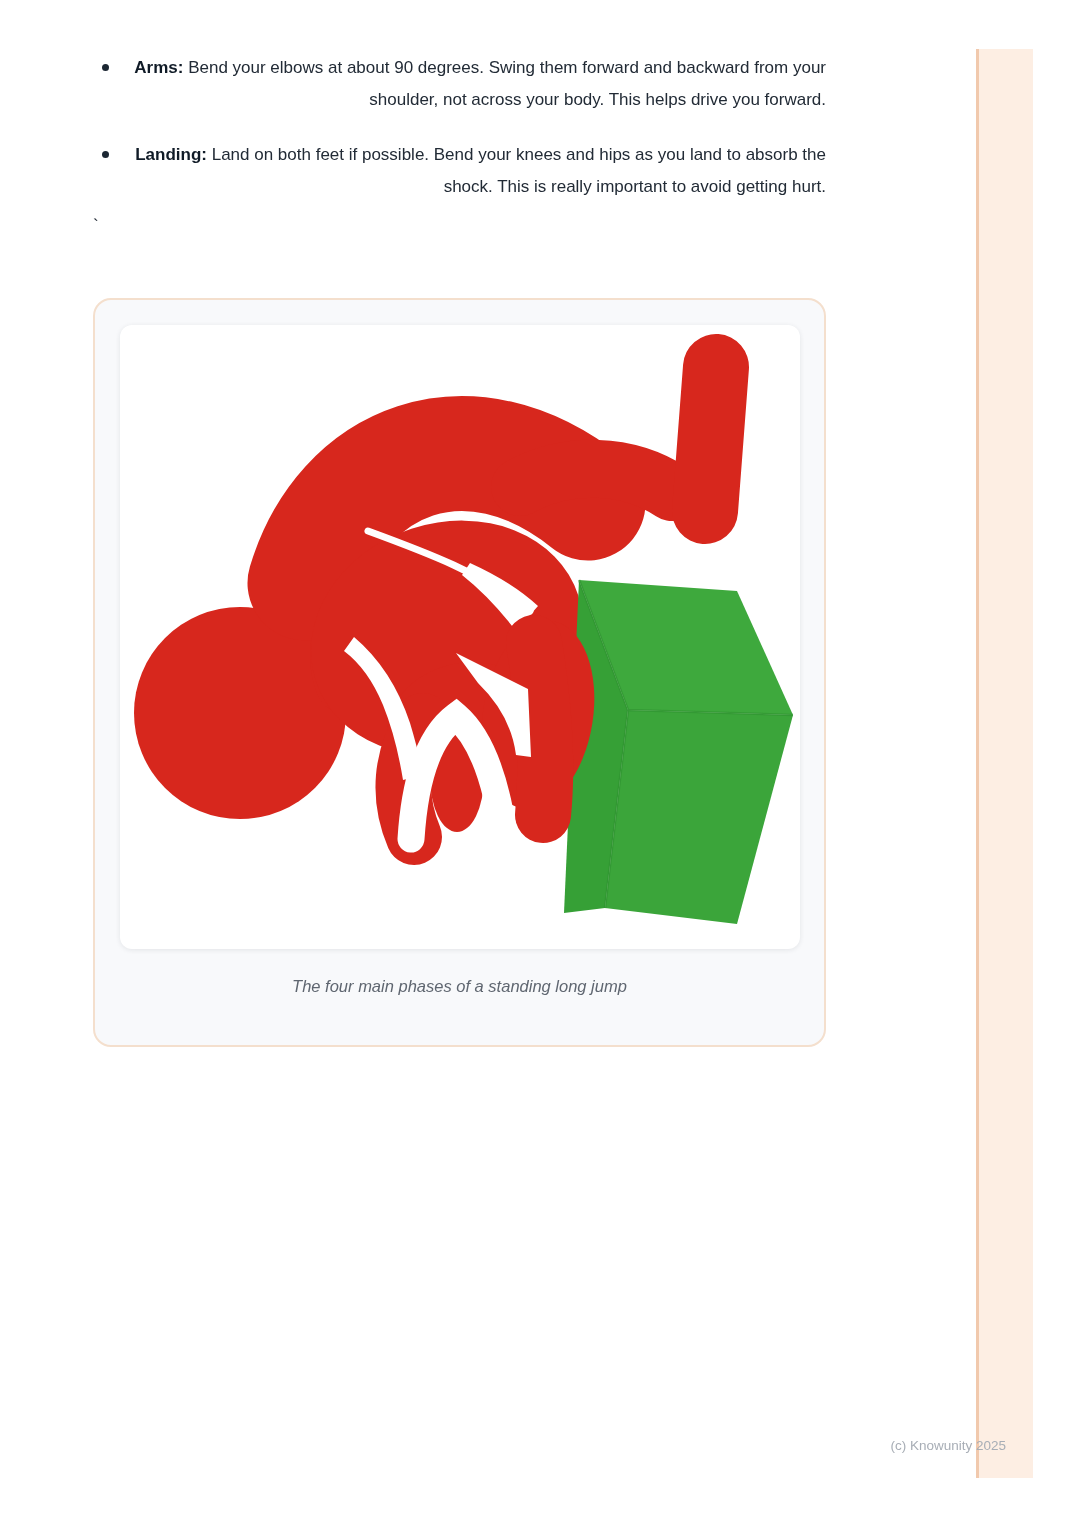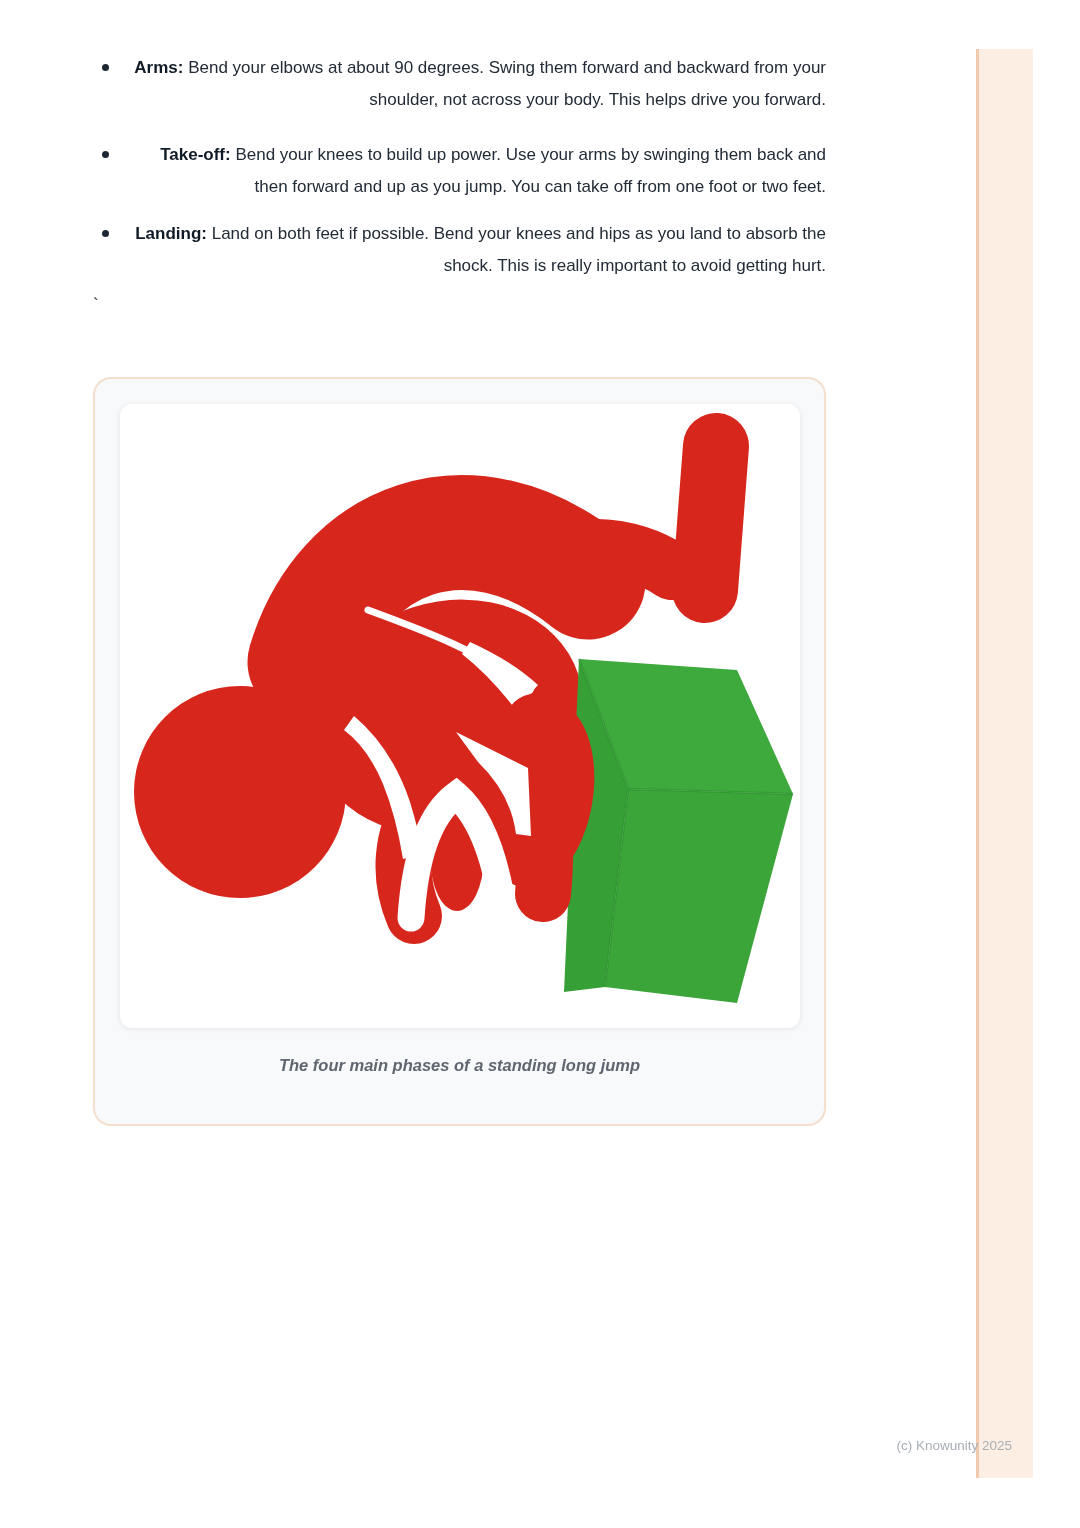--- a/index.html
+++ b/index.html
@@ -25,54 +25,50 @@
     border-radius:50%;background:#1c2733;
   }
   strong{font-weight:bold;color:#101b27;}
   p.jumping{margin:24px 0 26px 0;text-align:justify;}
   ul.blist.second{margin-bottom:0;}
   p.stray{margin:8px 0 0 2px;height:30px;}
   .figure-card{
     margin:58px 0 0 2px;width:733px;box-sizing:border-box;
     background:#f8f9fb;border:2px solid #f4dfcd;border-radius:18px;
     padding:25px 25px 42px 25px;
-    font-weight:bold;
   }
   .figure-image{
     width:680px;height:624px;background:#ffffff;border-radius:12px;
     box-shadow:0 1px 5px rgba(40,50,60,0.10);overflow:hidden;
   }
   .figure-image svg{display:block;width:680px;height:624px;}
   .figure-caption{
     margin-top:22px;text-align:center;font-style:italic;
     font-size:16.5px;color:#5f6670;
   }
   .copyright{
-    position:absolute;top:1438px;right:68px;z-index:2;
+    position:absolute;top:1438px;right:74px;z-index:2;
     font-size:13.5px;color:#a8aeb6;
   }
 </style>
 </head>
 <body>
 
 <div class="side-stripe"></div>
 
 <div class="content">
 
   <ul class="blist">
     <li>
       <strong>Arms:</strong><span> Bend your elbows at about 90 degrees. Swing them forward and backward from your shoulder, not across your body. This helps drive you forward.</span>
     </li>
   </ul>
 
 
   <ul class="blist second">
-    <li>
-      <strong>Take-off:</strong><span> Bend your knees to build up power. Use your arms by swinging them back and then forward and up as you jump. You can take off from one foot or two feet.</span>
-    </li>
     <li>
       <strong>Landing:</strong><span> Land on both feet if possible. Bend your knees and hips as you land to absorb the shock. This is really important to avoid getting hurt.</span>
     </li>
   </ul>
 
   <p class="stray">`</p>
 
   <div class="figure-card">
     <div class="figure-image">
       <svg viewBox="0 0 680 624" xmlns="http://www.w3.org/2000/svg">

